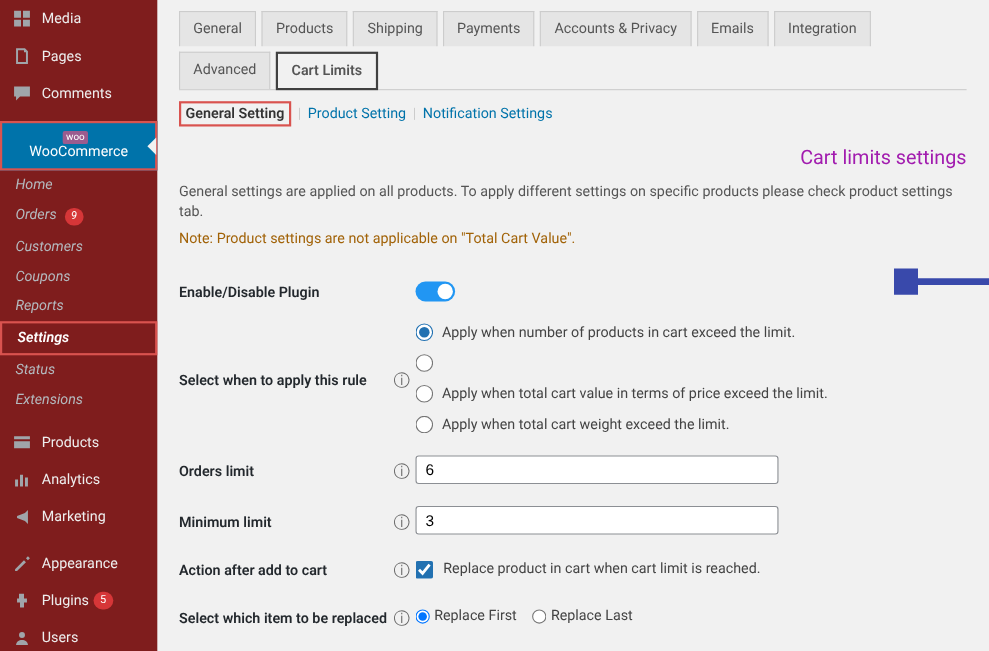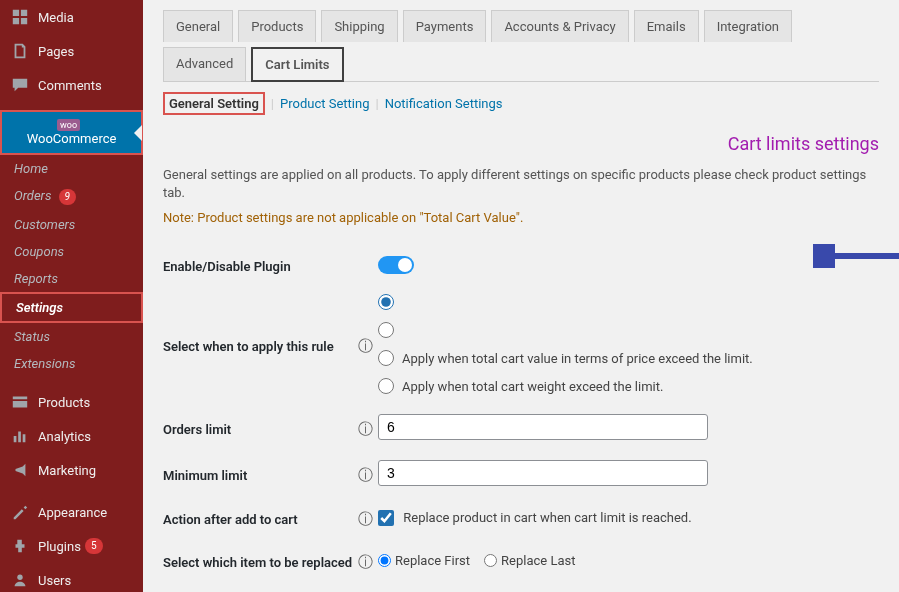--- a/index.html
+++ b/index.html
@@ -177,20 +177,21 @@
       <div class="toggle"></div>
     </div>
   </div>
 
   <div class="form-row">
     <div class="form-label">Select when to apply this rule</div>
     <div class="form-help">ⓘ</div>
     <div class="form-control radio-list">
       <label class="radio-item">
         <input type="radio" name="rule" checked="" style="">
+        <span>Apply when number of products in cart exceed the limit.</span>
       </label>
       <label class="radio-item">
         <input type="radio" name="rule" style="">
       </label>
       <label class="radio-item">
         <input type="radio" name="rule" style="">
         <span>Apply when total cart value in terms of price exceed the limit.</span>
       </label>
       <label class="radio-item">
         <input type="radio" name="rule" style="">

